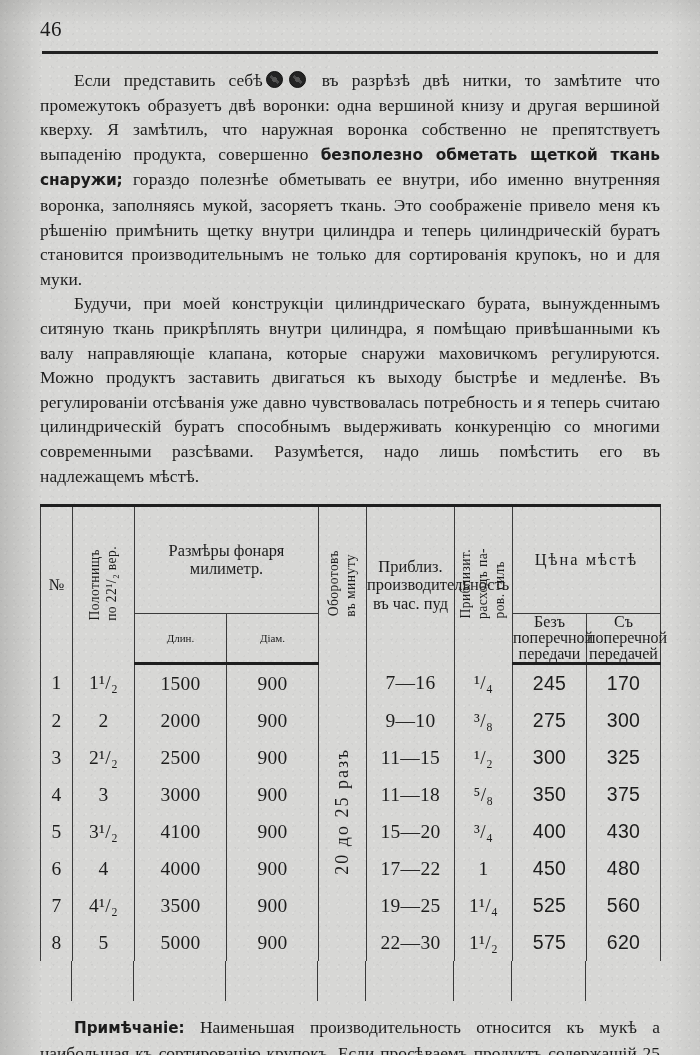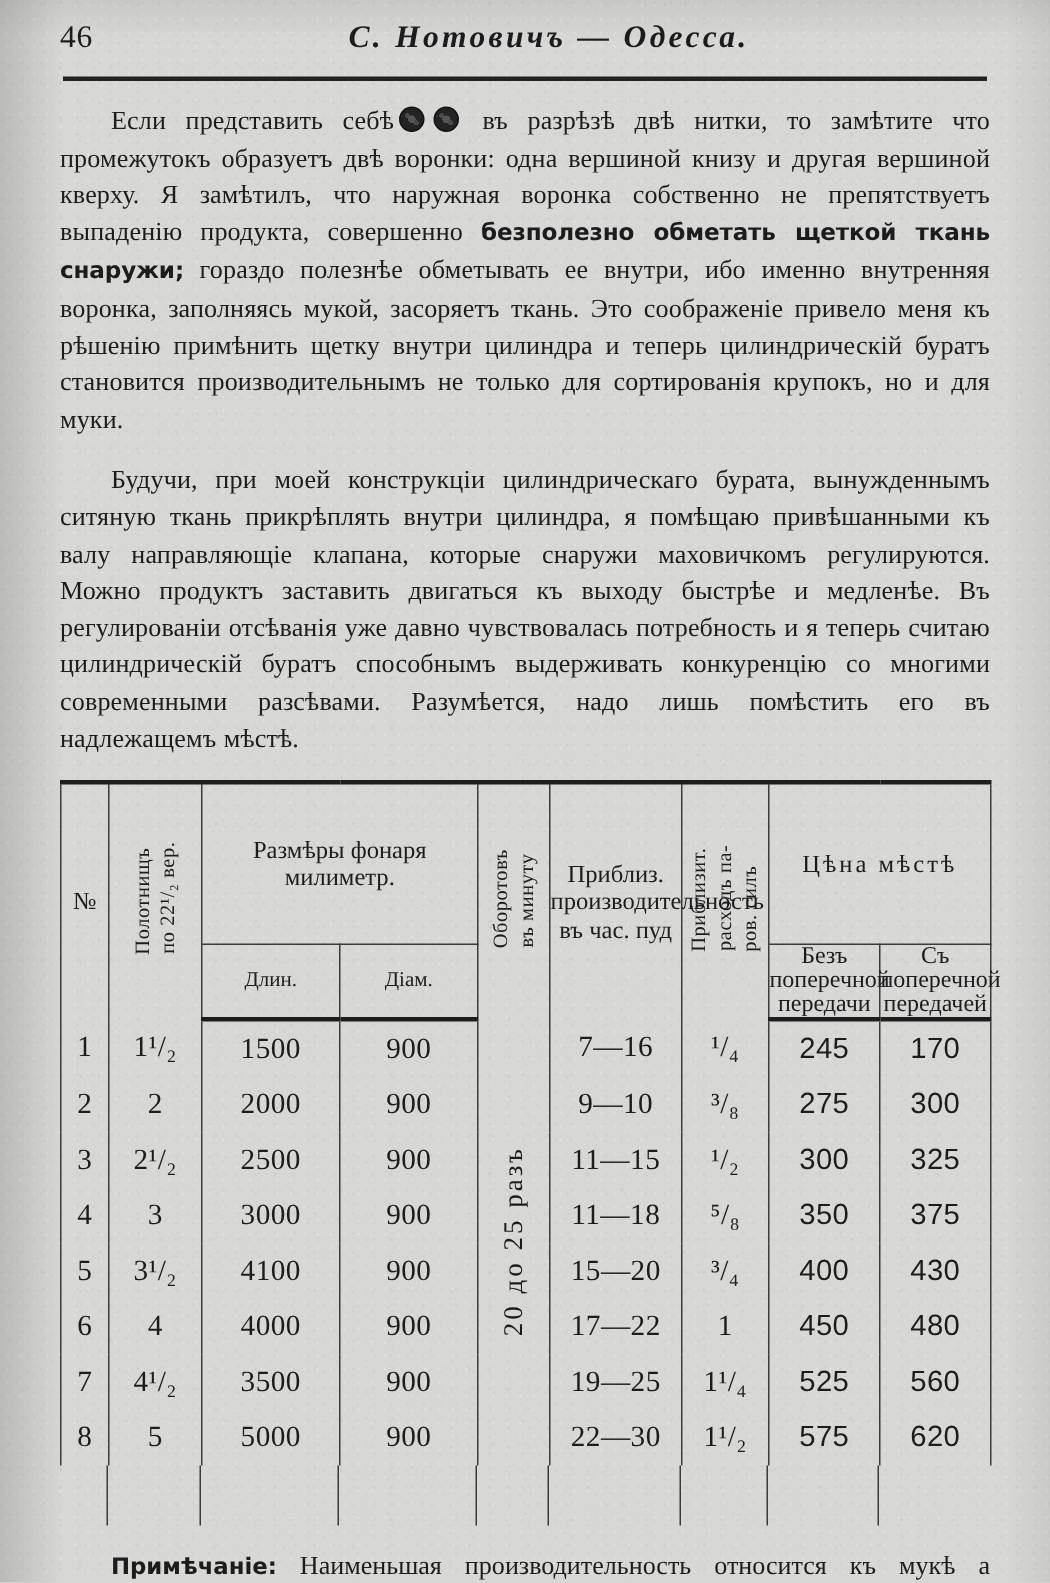--- a/index.html
+++ b/index.html
@@ -42,21 +42,21 @@
   .page {
     position: relative;
     z-index: 2;
     padding: 0 40px;
     box-sizing: border-box;
   }
 
   
   .runhead {
     display: flex;
-    align-items: flex-start;
+    align-items: center;
     padding-top: 12px;
     height: 34px;
   }
   .folio {
     font-size: 21px;
     letter-spacing: .5px;
     width: 86px;
   }
   .runtitle {
     flex: 1;
@@ -77,21 +77,21 @@
   p.body {
     margin: 0 0 0 0;
     font-size: 17.4px;
     line-height: 24.6px;
     text-align: justify;
     text-align-last: left;
     letter-spacing: .1px;
     word-spacing: .5px;
   }
   p.body.indent { text-indent: 34px; }
-  p.body + p.body { margin-top: 16px; }
+  p.body + p.body { margin-top: 0; }
   .emph-bold {
     font-family: "DejaVu Sans", sans-serif;
     font-weight: 700;
     font-size: 15.4px;
     letter-spacing: -.1px;
   }
   .dot-glyph {
     display: inline-block;
     width: 15px;
     height: 15px;
@@ -124,21 +124,21 @@
   .rule-tbl-top { border-top: 3.5px solid #1e1e1e; }
   .hdr-cell {
     text-align: center;
     line-height: 18.5px;
     font-size: 16.4px;
     padding: 4px 3px;
   }
   .hdr-span { border-bottom: 1.4px solid #3a3a3a; }
   .sub-hdr {
     text-align: center;
-    font-size: 14px;
+    font-size: 11px;
     padding: 6px 2px;
   }
   .sub-hdr.small {
     font-size: 16px;
     line-height: 16px;
   }
   .vert {
     text-align: center;
     white-space: nowrap;
   }
@@ -216,21 +216,20 @@
 </head>
 <body>
 
 <div class="grain"></div>
 <div class="vignette"></div>
 
 <div class="page">
 
   <div class="runhead">
     <div class="folio">46</div>
-    <div class="runtitle">С. Нотовичъ — Одесса.</div>
   </div>
   <div class="rule-head"></div>
 
   <p class="body indent"><span>Если представить себѣ</span><span class="dot-glyph"></span><span class="dot-glyph"></span> <span>въ разрѣзѣ двѣ нитки, то замѣтите что промежутокъ образуетъ двѣ воронки: одна вершиной книзу и другая вершиной кверху. Я замѣтилъ, что наружная воронка собственно не препятствуетъ выпаденію продукта, совершенно</span> <span class="emph-bold">безполезно обметать щеткой ткань снаружи;</span> <span>гораздо полезнѣе обметывать ее внутри, ибо именно внутренняя воронка, заполняясь мукой, засоряетъ ткань. Это соображеніе привело меня къ рѣшенію примѣнить щетку внутри цилиндра и теперь цилиндрическій буратъ становится производительнымъ не только для сортированія крупокъ, но и для муки.</span></p>
 
   <p class="body indent">Будучи, при моей конструкціи цилиндрическаго бурата, вынужденнымъ ситяную ткань прикрѣплять внутри цилиндра, я помѣщаю привѣшанными къ валу направляющіе клапана, которые снаружи маховичкомъ регулируются. Можно продуктъ заставить двигаться къ выходу быстрѣе и медленѣе. Въ регулированіи отсѣванія уже давно чувствовалась потребность и я теперь считаю цилиндрическій буратъ способнымъ выдерживать конкуренцію со многими современными разсѣвами. Разумѣется, надо лишь помѣстить его въ надлежащемъ мѣстѣ.</p>
 
   <div class="tbl-wrap">
     <table class="spec">
       <colgroup>

